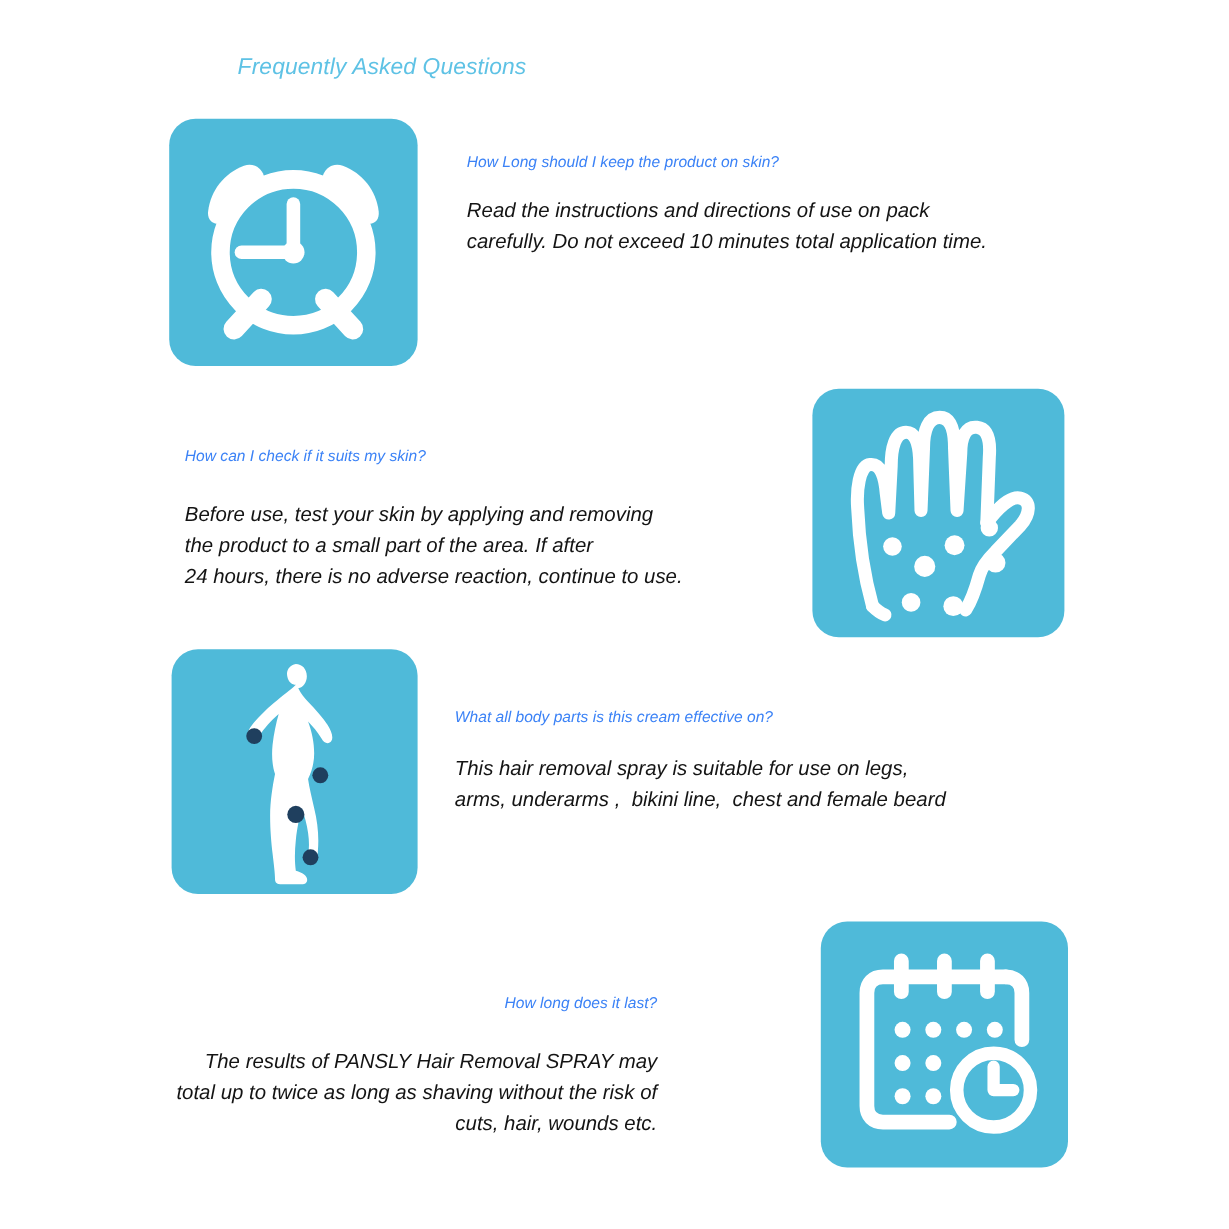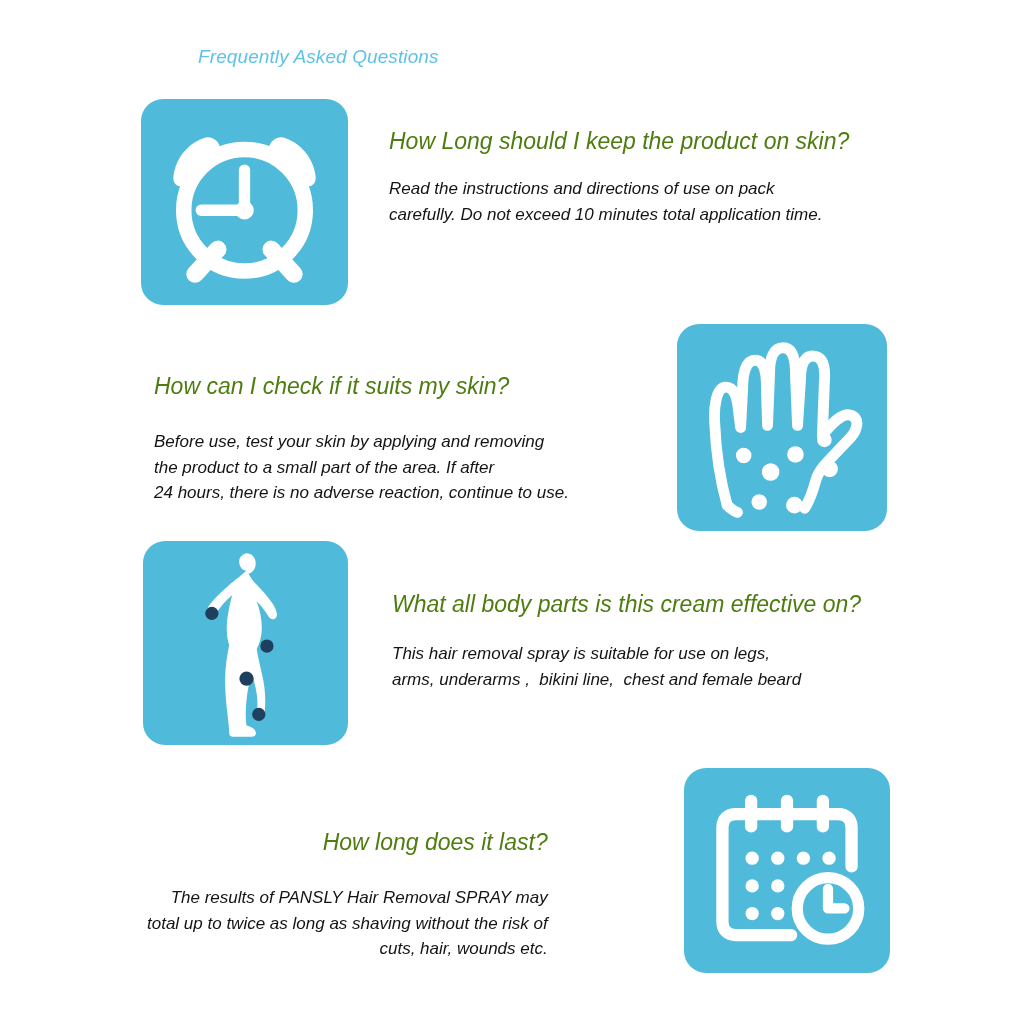--- a/index.html
+++ b/index.html
@@ -37,41 +37,41 @@
   .tile {
     position: absolute;
     background: #4fbad9;
     border-radius: 22px;
   }
   .tile svg { display: block; width: 100%; height: 100%; }
 
   
   .qa { position: absolute; }
   .qa-question {
-    font-size: 23px;
+    font-size: 13px;
     font-style: italic;
-    color: #4d7c0f;
+    color: #3b82f6;
     line-height: 1.25;
     white-space: nowrap;
     margin: 0 0 20px 0;
     font-weight: 400;
   }
   .qa-answer {
     font-size: 17px;
     font-style: italic;
     color: #141414;
     line-height: 1.52;
     margin: 0;
   }
   .qa-answer .ln { display: block; white-space: pre; }
 
   
   #qa-1 { left: 389px; top: 127px; }
   #qa-2 { left: 154px; top: 372px; }
-  #qa-3 { left: 392px; top: 590px; }
+  #qa-3 { left: 379px; top: 590px; }
   #qa-4 { left: 147px; top: 828px; text-align: right; }
 
   #qa-1 .qa-answer { margin-top: 0; }
   #qa-2 .qa-question { margin-bottom: 28px; }
   #qa-3 .qa-question { margin-bottom: 22px; }
   #qa-4 .qa-question { margin-bottom: 28px; }
 
   #tile-clock    { left: 141px; top: 99px;  width: 207px; height: 206px; }
   #tile-hand     { left: 677px; top: 324px; width: 210px; height: 207px; }
   #tile-body     { left: 143px; top: 541px; width: 205px; height: 204px; }

